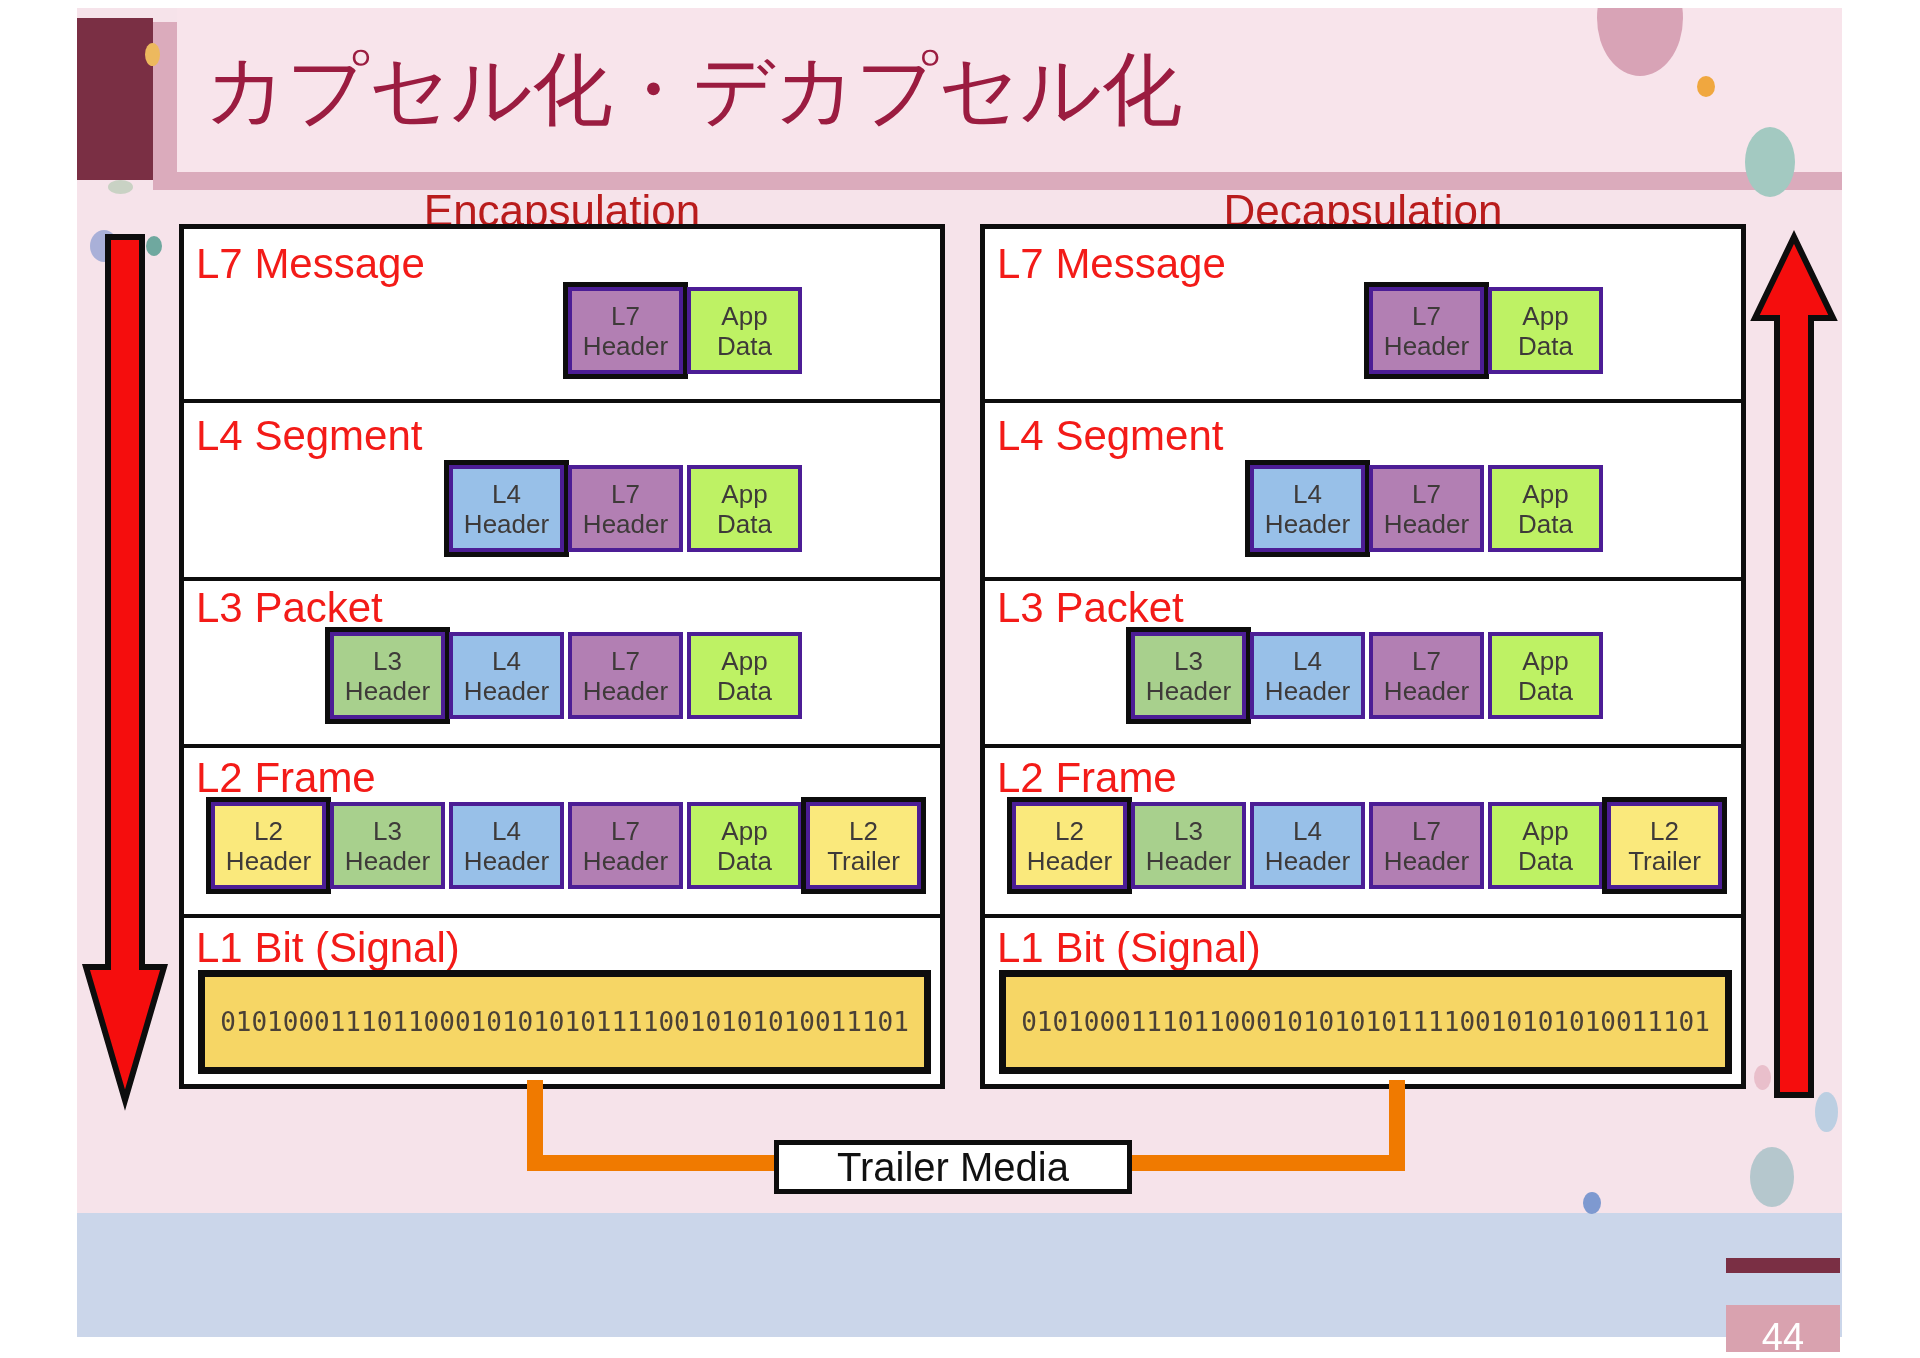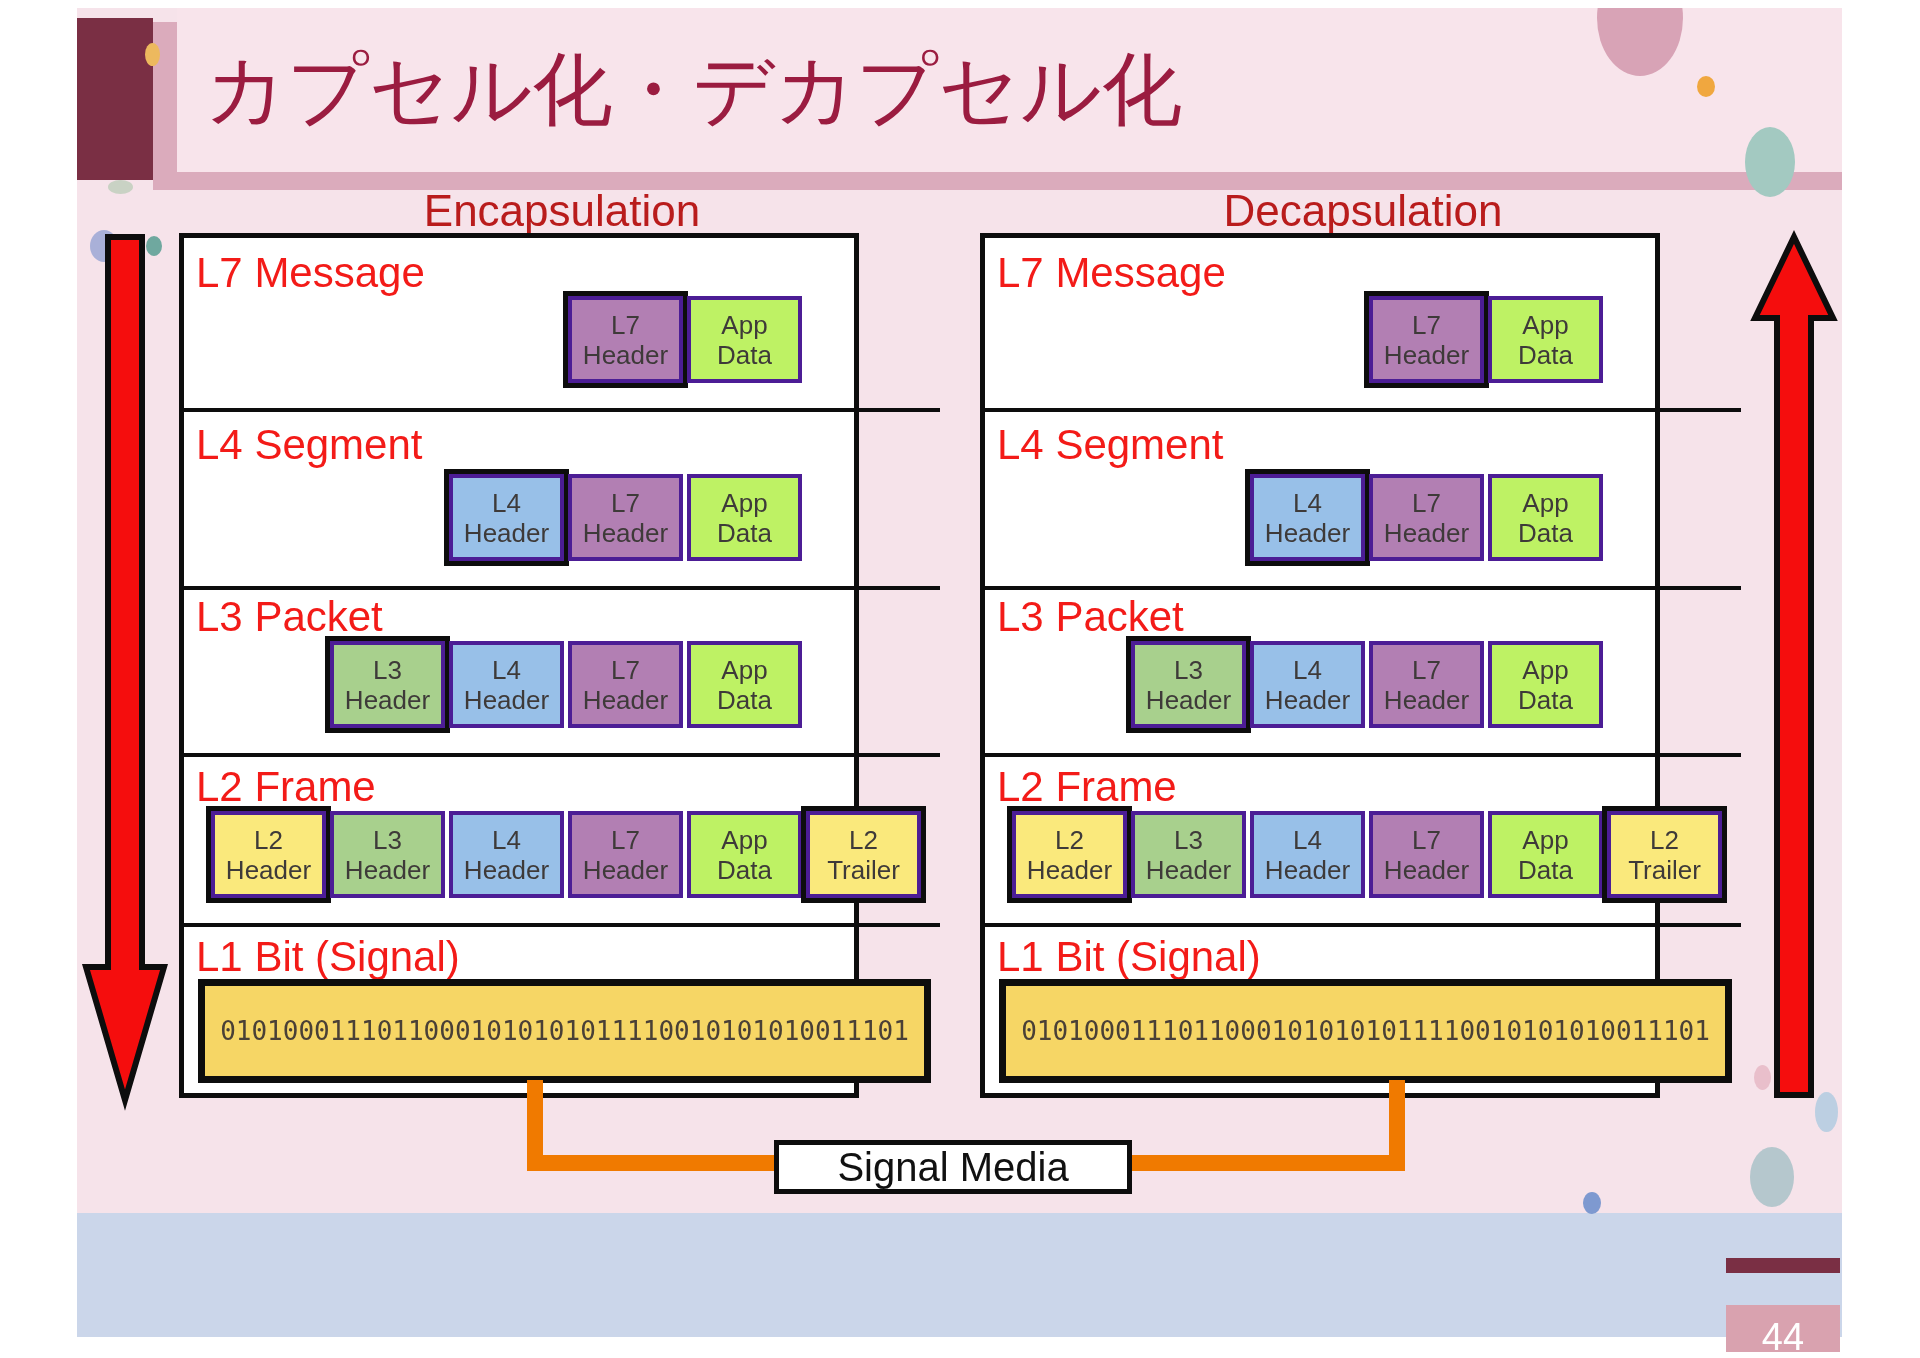--- a/index.html
+++ b/index.html
@@ -10,21 +10,21 @@
   .bg-pink{left:0;top:0;width:1765px;height:1205px;background:#F6E3EA;}
   .footer-bar{left:0;top:1205px;width:1765px;height:124px;background:#CBD6EA;}
   .title-shadow{left:76px;top:14px;width:1689px;height:168px;background:#DBABBC;}
   .title-band{left:100px;top:0;width:1665px;height:164px;background:#F8E4EB;}
   .maroon-block{left:0;top:10px;width:76px;height:162px;background:#7A2F44;}
   .title-text{left:128px;top:34px;width:1500px;font-size:80px;line-height:96px;color:#9B1C40;
               letter-spacing:0px;white-space:nowrap;}
   .col-label{top:178px;width:766px;text-align:center;font-size:44px;color:#b91c1c;}
   .col-label.enc{left:102px;}
   .col-label.dec{left:903px;}
-  .panel{top:225px;width:680px;height:865px;background:#ffffff;border:5px solid #0d0d0d;
+  .panel{top:216px;width:766px;height:865px;background:#ffffff;border:5px solid #0d0d0d;
          box-sizing:border-box;}
   .panel.enc{left:102px;}
   .panel.dec{left:903px;}
   .divider{left:0;width:756px;height:4px;background:#0d0d0d;}
   .dv0{top:170px}.dv1{top:348px}.dv2{top:515px}.dv3{top:685px}
   .row-label{left:12px;font-size:42px;line-height:46px;color:#F31B18;white-space:nowrap;}
   .rl0{top:12px}.rl1{top:184px}.rl2{top:356px}.rl3{top:526px}.rl4{top:696px}
   .box{width:115px;height:87px;box-sizing:border-box;border:4px solid #4c1d95;
        display:flex;flex-direction:column;align-items:center;justify-content:center;
        font-size:26px;line-height:30px;color:#3E3A39;text-align:center;}
@@ -240,19 +240,19 @@
           <span>Trailer</span>
         </div>
 
       <div class="abs signal-box">01010001110110001010101011110010101010011101</div>
     </div>
 
     <div class="abs conn" style="left:450px;top:1072px;width:16px;height:91px;"></div>
     <div class="abs conn" style="left:450px;top:1147px;width:250px;height:16px;"></div>
     <div class="abs conn" style="left:1312px;top:1072px;width:16px;height:91px;"></div>
     <div class="abs conn" style="left:1055px;top:1147px;width:273px;height:16px;"></div>
-    <div class="abs net-box">Signal Media</div>
+    <div class="abs net-box">Trailer Media</div>
 
     <div class="abs pg-stripe"></div>
     <div class="abs pg-block">44</div>
 
   </div>
 </div>
 
 </body></html>

